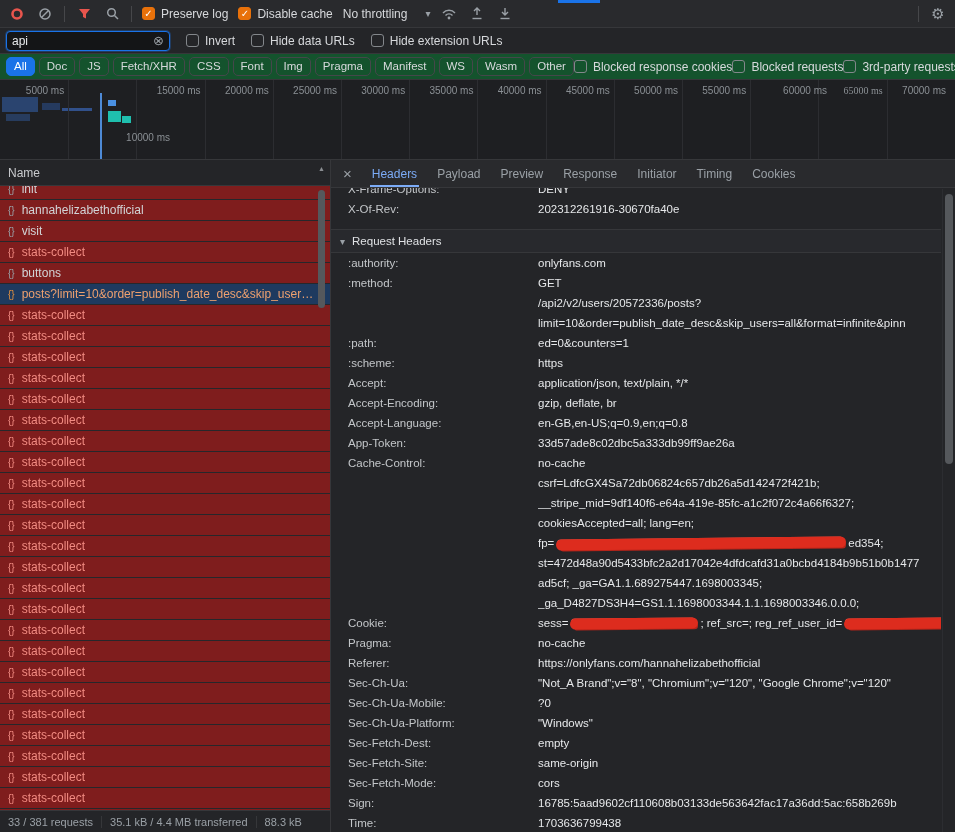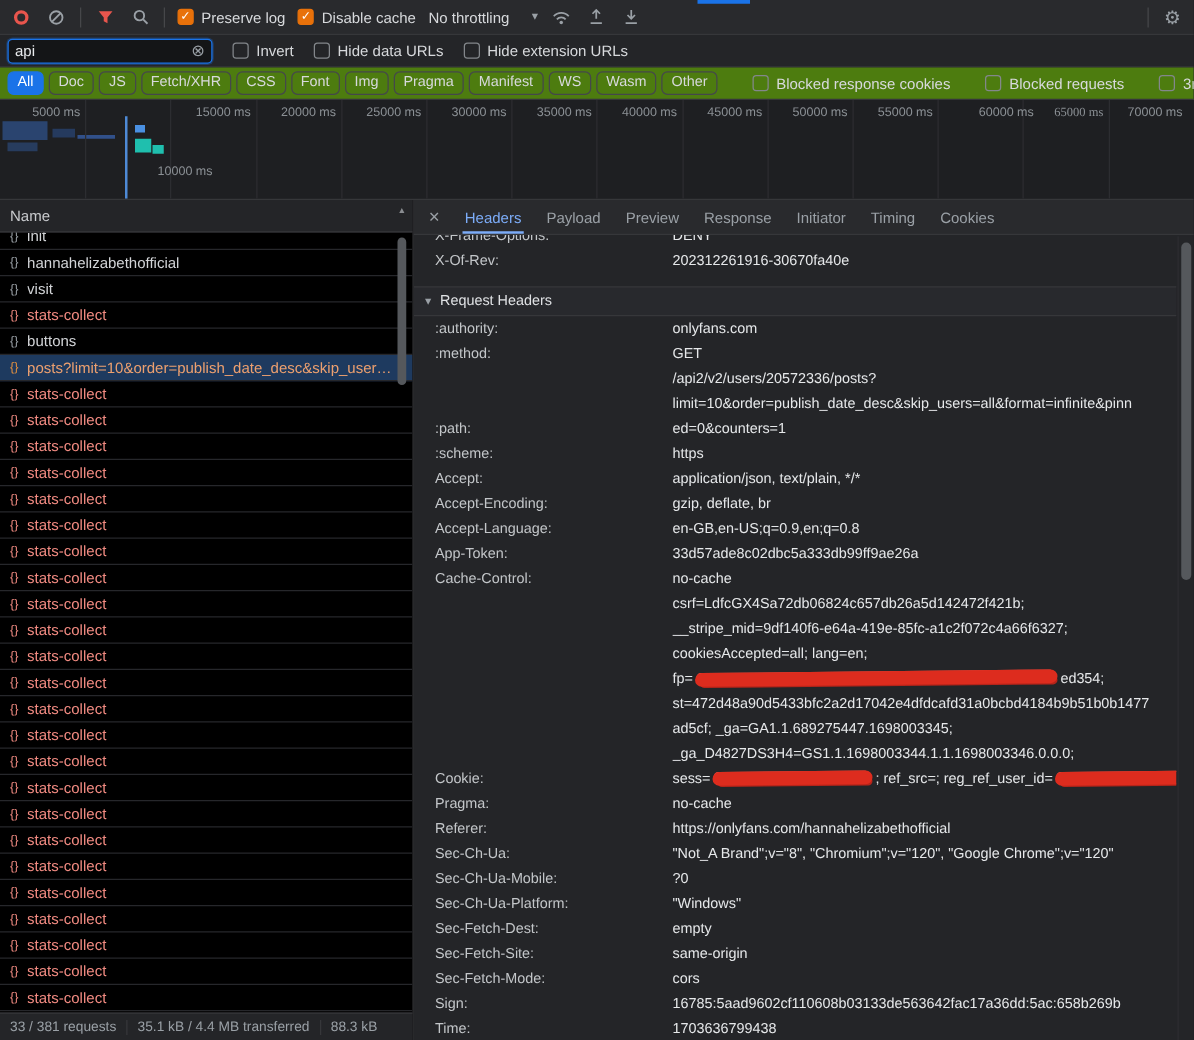--- a/index.html
+++ b/index.html
@@ -3,21 +3,21 @@
 <meta charset="utf-8">
 <style>
 *{box-sizing:border-box;margin:0;padding:0}
 html,body{width:955px;height:832px;overflow:hidden}
 body{background:#202124;color:#e8eaed;font-family:"Liberation Sans","DejaVu Sans",sans-serif;font-size:12px}
 .devtools{width:955px;height:832px;display:flex;flex-direction:column;position:relative}
 
 .toolbar{display:flex;align-items:center;border-bottom:1px solid #36373a;flex:0 0 auto;gap:10px}
 .row1{height:28px;background:#292a2d;padding:0 8px;position:relative}
 .row2{height:26px;background:#242528;padding:0 6px;gap:16px}
-.row3{height:26px;background:#4d7c0f;padding:0 6px;gap:28px}
+.row3{height:26px;background:#14532d;padding:0 6px;gap:0}
 
 .tb-btn{display:inline-flex;align-items:center;justify-content:center;width:18px;height:18px;flex:0 0 auto;cursor:pointer}
 .gear{color:#9aa0a6;font-size:15px}
 .vdiv{width:1px;height:16px;background:#46474a;flex:0 0 auto}
 .flex-spacer{flex:1}
 .blue-strip{position:absolute;left:558px;top:0;width:42px;height:3px;background:#1a73e8}
 
 .cb{display:inline-flex;align-items:center;gap:6px;cursor:pointer;flex:0 0 auto}
 .cb .box{width:13px;height:13px;border:1px solid #83878b;border-radius:3px;display:inline-flex;align-items:center;justify-content:center;background:transparent}
 .cb.checked .box{background:#e8710a;border-color:#e8710a}
@@ -35,21 +35,21 @@
 .chip{padding:3px 7px;border:1px solid #45474b;border-radius:5px;color:#d7d9dc;font-size:11.5px;line-height:1;cursor:pointer;white-space:nowrap}
 .chip.selected{background:#1a73e8;border-color:#1a73e8;color:#fff}
 
 .overview{height:80px;position:relative;background:#1e1f22;border-bottom:1px solid #36373a;overflow:hidden;flex:0 0 auto;cursor:crosshair}
 .ov-grid{position:absolute;top:0;bottom:0;width:1px;background:#2c2d31}
 .ov-tick{position:absolute;top:5px;font-size:10px;color:#8b9095;white-space:nowrap}
 .ov-mark{position:absolute}
 .ov-sel{position:absolute;top:13px;bottom:0;width:2px;background:#4e8ad6}
 
 .main{flex:1;display:flex;min-height:0}
-.left{width:331px;flex:0 0 auto;display:flex;flex-direction:column;position:relative;background:#000000;border-right:1px solid #36373a}
+.left{width:331px;flex:0 0 auto;display:flex;flex-direction:column;position:relative;background:#7f1d1d;border-right:1px solid #36373a}
 .name-header{height:26px;flex:0 0 auto;display:flex;align-items:center;padding:0 8px;background:#242528;border-bottom:1px solid #36373a;color:#c9cbce}
 .list-viewport{flex:1;min-height:0;overflow:hidden}
 .list-shift{transform:translateY(-7px)}
 .req-row{height:21px;display:flex;align-items:center;gap:7px;padding:0 4px 0 8px;border-bottom:1px solid #26272b;color:#d2d4d7;white-space:nowrap;overflow:hidden;cursor:pointer}
 .req-row.error,.req-row.error .req-icon{color:#f28b82}
 .req-row.selected{background:#1e3a5f;color:#eda06f}
 .req-row.selected .req-icon{color:#e3903f}
 .req-icon{flex:0 0 auto;font-size:10px;color:#9aa0a6}
 .req-label{overflow:hidden;flex:1;min-width:0}
 

